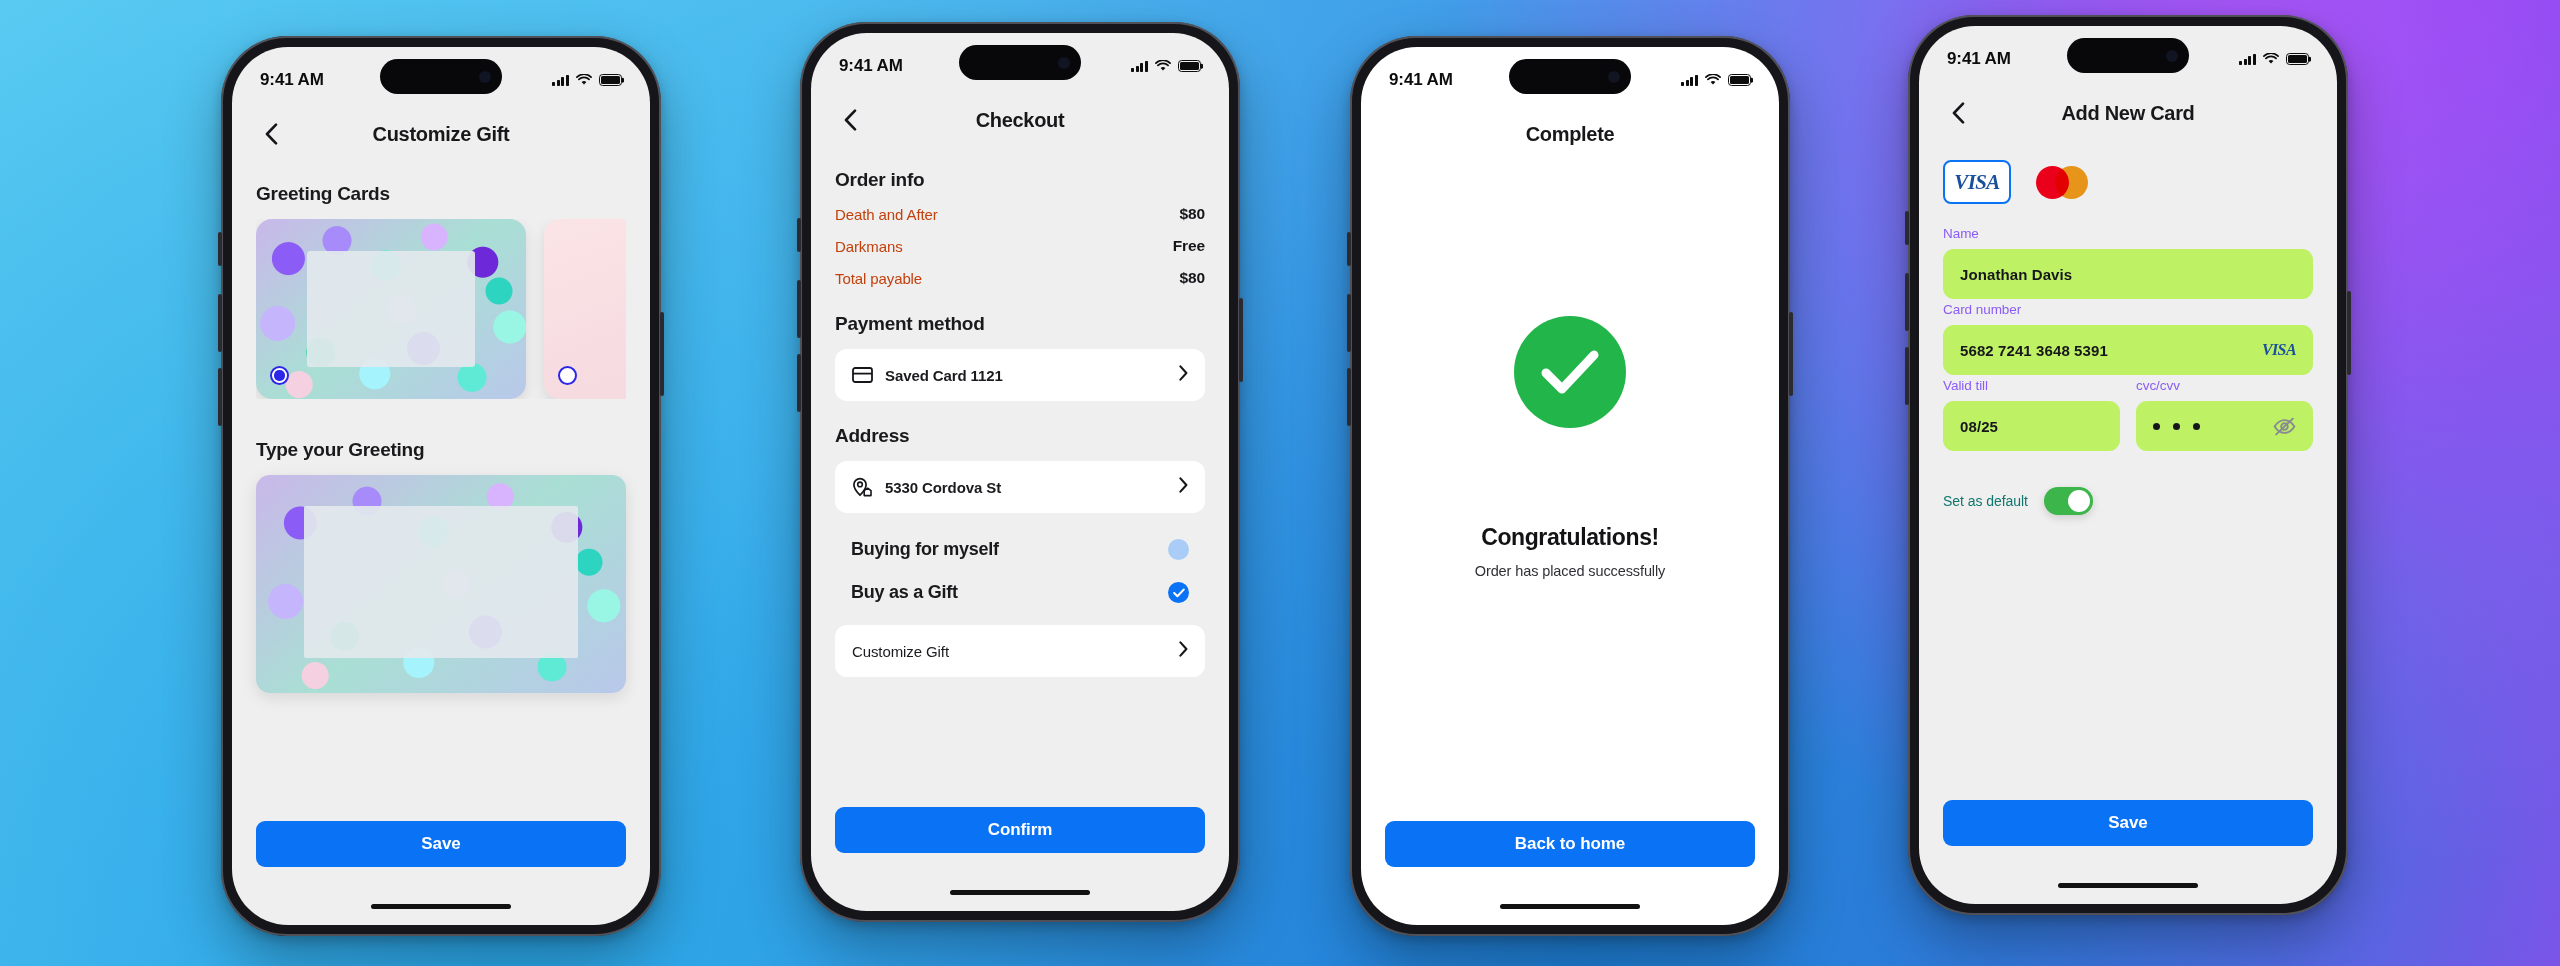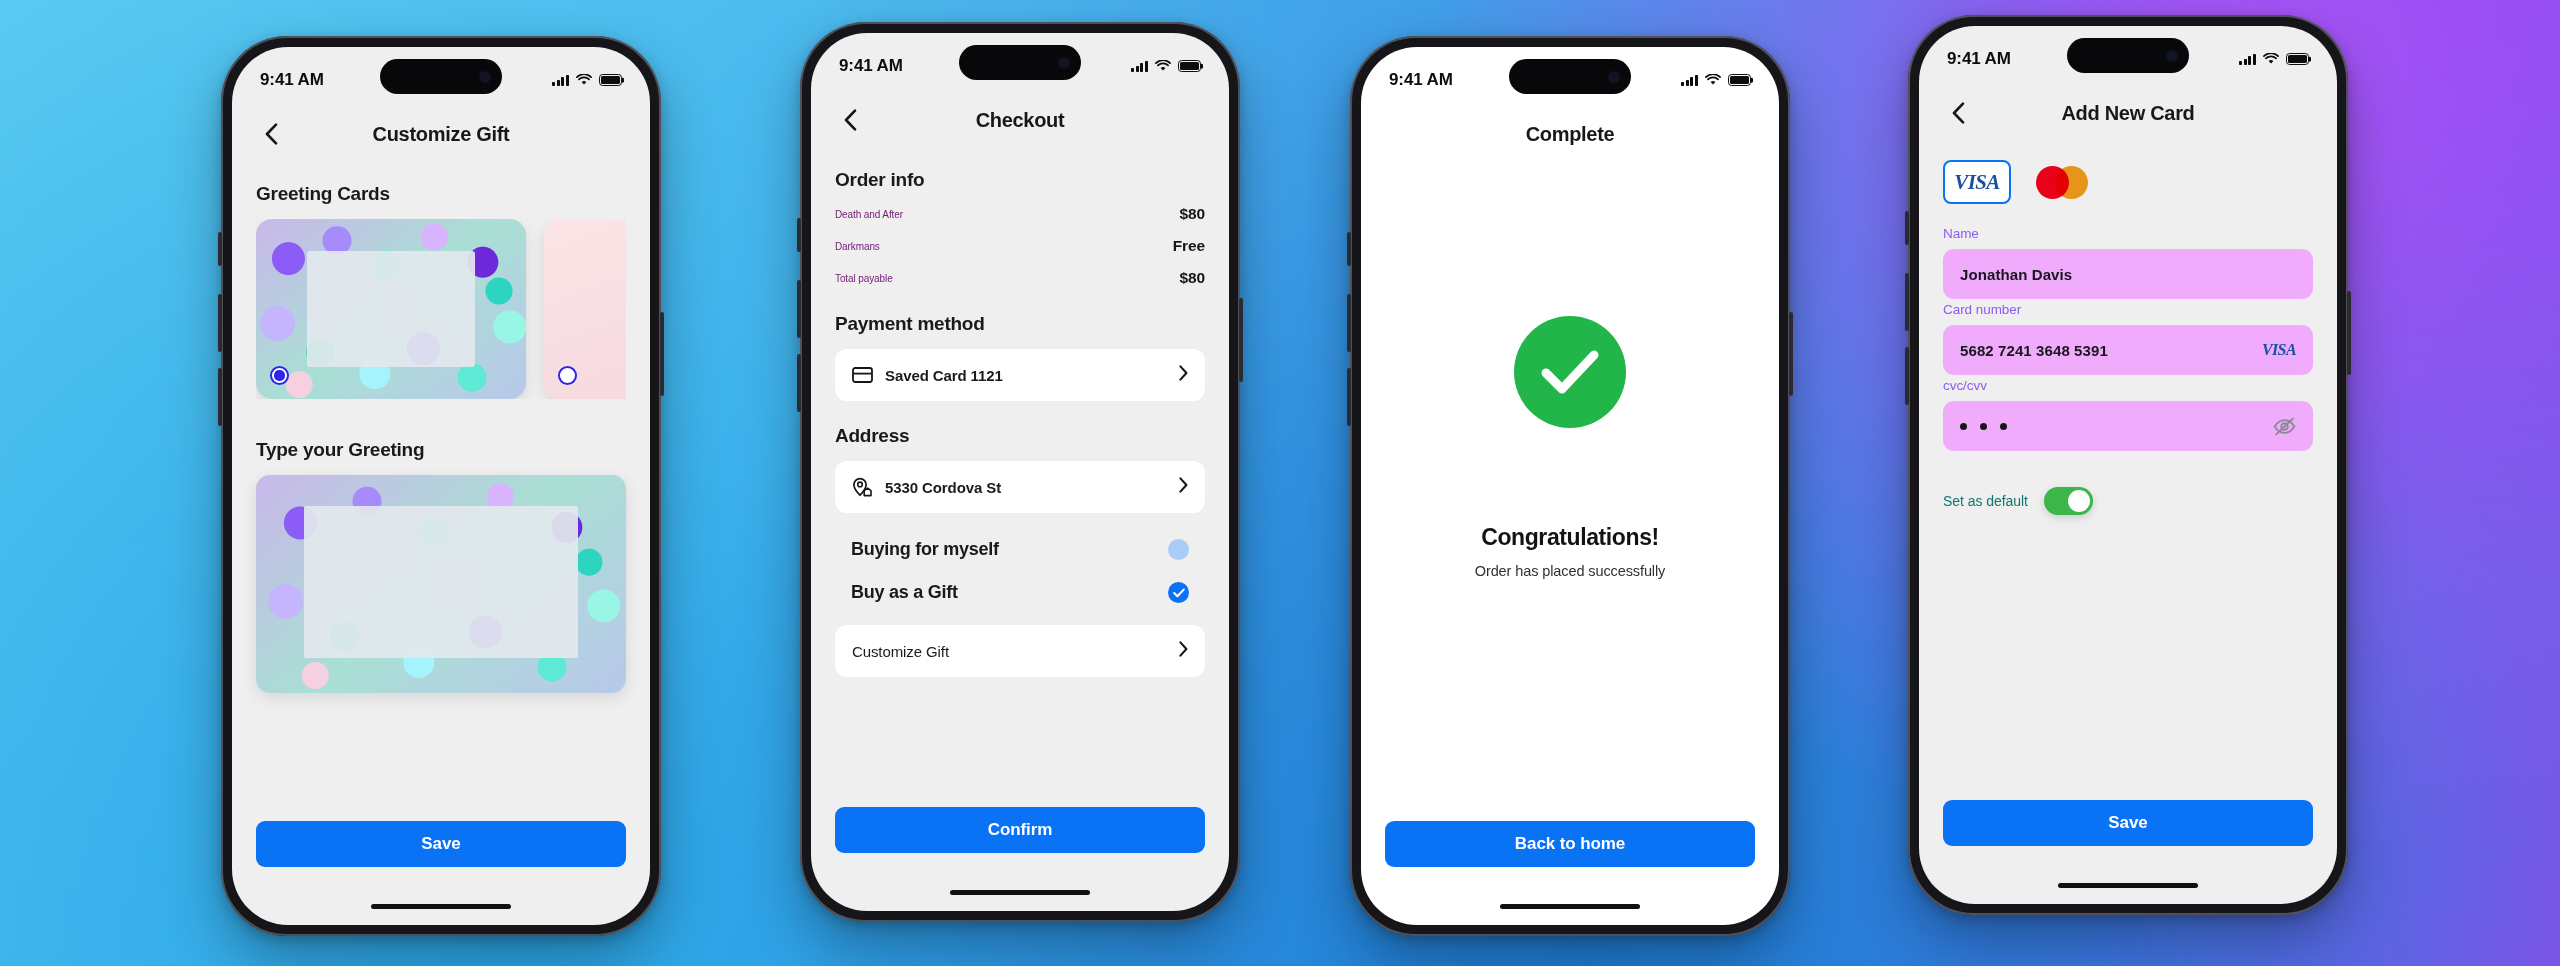--- a/index.html
+++ b/index.html
@@ -269,21 +269,21 @@
     background: #111;
   }
 
   
   .order-row {
     display: flex;
     justify-content: space-between;
     align-items: center;
     margin-bottom: 14px;
   }
-  .order-label { font-size: 10px; color: #701a75; letter-spacing: -0.1px; }
+  .order-label { font-size: 15px; color: #c2410c; letter-spacing: -0.1px; }
   .order-value { font-size: 15.5px; font-weight: bold; color: #16161a; letter-spacing: -0.1px; }
 
   .list-card {
     background: #ffffff;
     border-radius: 12px;
     height: 52px;
     display: flex;
     align-items: center;
     padding: 0 17px;
     gap: 12px;
@@ -382,21 +382,21 @@
   .mc .c1 { left: 0; background: #eb001b; }
   .mc .c2 { right: 0; background: #f79e1b; mix-blend-mode: multiply; }
 
   .field-label {
     font-size: 13.5px;
     color: #8b5cf6;
     margin: 3px 0 8px;
     letter-spacing: -0.05px;
   }
   .field {
-    background: #f0abfc;
+    background: #bef264;
     border-radius: 11px;
     height: 50px;
     display: flex;
     align-items: center;
     padding: 0 17px;
     cursor: text;
   }
   .field .val {
     font-size: 15px;
     font-weight: bold;
@@ -734,20 +734,26 @@
 
         <div class="field-label">Card number</div>
         <div class="field">
           <span class="val">5682 7241 3648 5391</span>
           <span class="trail">
             <span class="visa-text" style="font-size:16px;">VISA</span>
           </span>
         </div>
 
         <div class="two-col">
+          <div>
+            <div class="field-label">Valid till</div>
+            <div class="field">
+              <span class="val">08/25</span>
+            </div>
+          </div>
           <div>
             <div class="field-label">cvc/cvv</div>
             <div class="field">
               <span class="dots">
                   <i></i>
                   <i></i>
                   <i></i>
                 </span>
               <span class="trail">
                 <svg width="23" height="19" viewBox="0 0 23 19">

